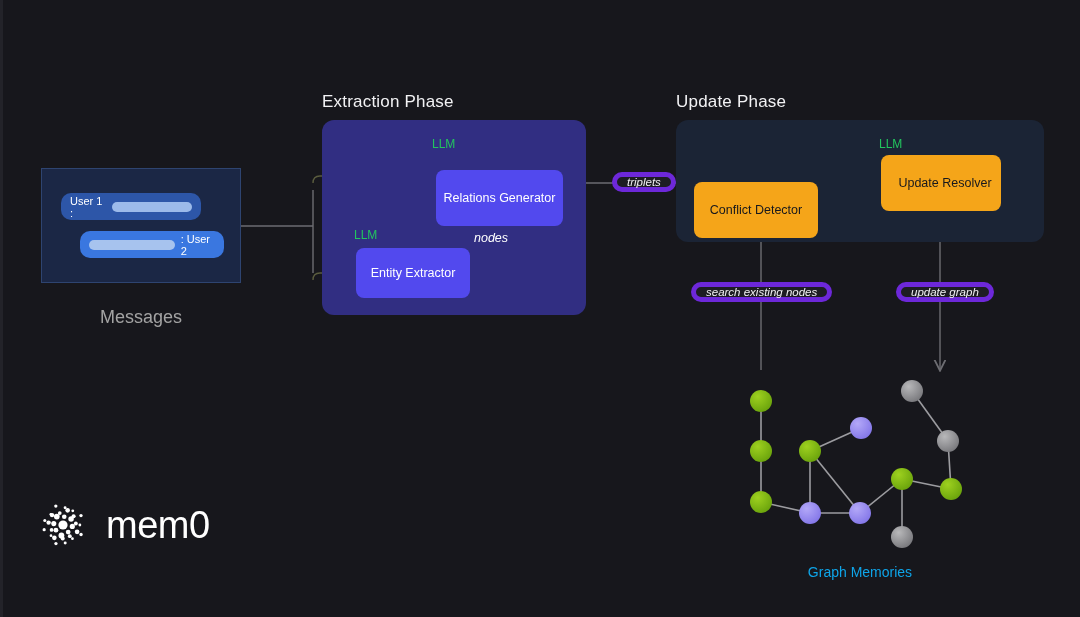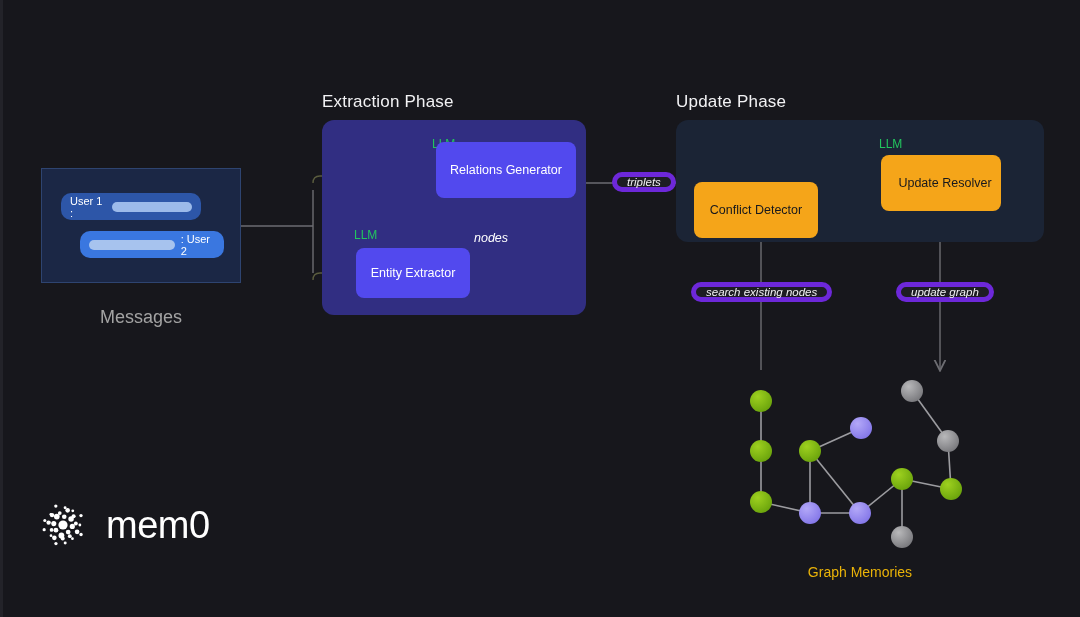--- a/index.html
+++ b/index.html
@@ -102,21 +102,21 @@
 
   .node-box {
     position: absolute;
     display: flex; align-items: center; justify-content: center;
     border-radius: 8px;
     font-size: 12.5px;
   }
   .node-box.indigo { background: #5249ee; color: #ffffff; }
   .node-box.orange { background: #f5a519; color: #16181d; }
 
-  #relations-generator { left: 436px; top: 142px; width: 140px; height: 56px; }
+  #relations-generator { left: 436px; top: 170px; width: 127px; height: 56px; }
   #entity-extractor    { left: 356px; top: 248px; width: 114px; height: 50px; }
   #conflict-detector   { left: 694px; top: 155px; width: 124px; height: 56px; margin-top: 27px; }
   #update-resolver     { left: 881px; top: 155px; width: 120px; height: 56px; padding-left: 8px; }
 
   
   .pill {
     position: absolute;
     display: flex; align-items: center; justify-content: center;
     border: 5px solid #6d28d9;
     background: #1d1d23;
@@ -140,21 +140,21 @@
   }
   #label-nodes { left: 474px; top: 231px; }
 
   
   #graph-wrap { position: absolute; left: 735px; top: 378px; width: 250px; height: 170px; }
   #graph-caption {
     position: absolute;
     left: 735px; top: 564px;
     width: 250px;
     text-align: center;
-    color: #eab308;
+    color: #0ea5e9;
     font-size: 14px;
   }
 
   
   #logo { position: absolute; left: 40px; top: 502px; display: flex; align-items: center; gap: 20px; }
   #logo-mark { width: 46px; height: 46px; }
   #logo-text { color: #ffffff; font-size: 38px; letter-spacing: -0.5px; font-weight: 300; }
 </style>
 </head>
 <body>

